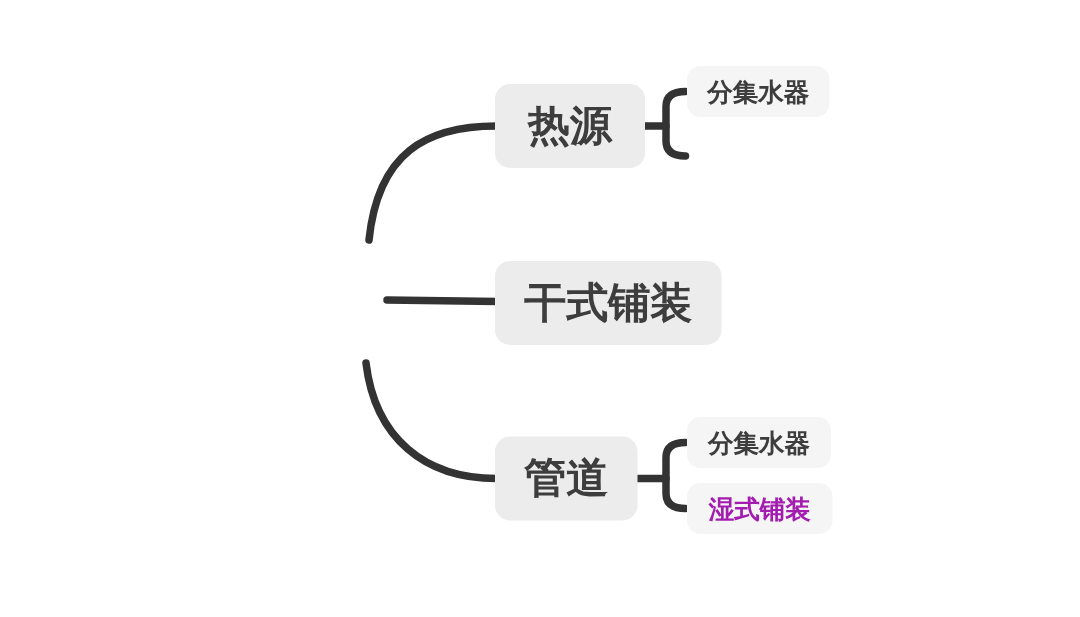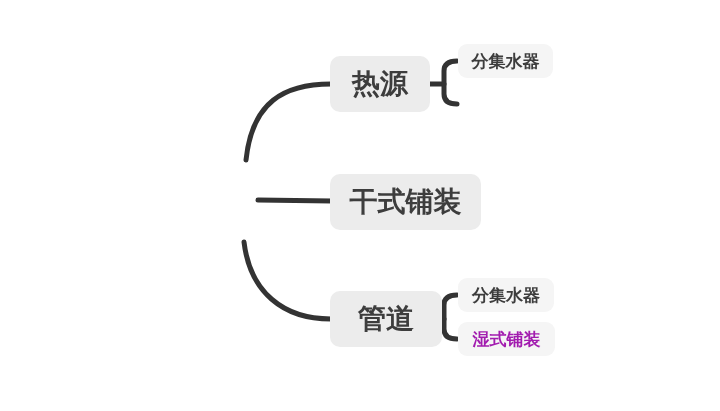--- a/index.html
+++ b/index.html
@@ -44,21 +44,21 @@
     letter-spacing: 2px;
   }
   .node-branch {
     height: 56px;
     border-radius: 10px;
     font-size: 28px;
     font-weight: 600;
   }
   .node-branch-heat   { left: 330px; top: 56px;  width: 100px; }
   .node-branch-mani   { left: 330px; top: 174px; width: 151px; }
-  .node-branch-pipe   { left: 330px; top: 291px; width: 112px; }
+  .node-branch-pipe   { left: 330px; top: 291px; width: 95px; }
   .node-leaf {
     height: 34px;
     border-radius: 9px;
     font-size: 17px;
     font-weight: 600;
   }
   .node-leaf-central  { left: 458px; top: 44px;  width: 95px; }
   .node-leaf-boiler   { left: 458px; top: 87px;  width: 80px; }
   .node-leaf-dry      { left: 458px; top: 278px; width: 96px; }
   .node-leaf-wet      { left: 458px; top: 322px; width: 97px; }

